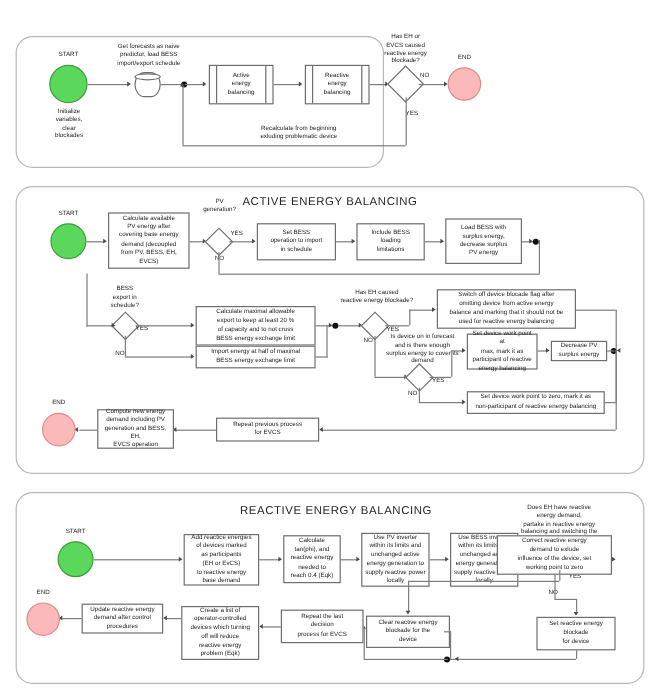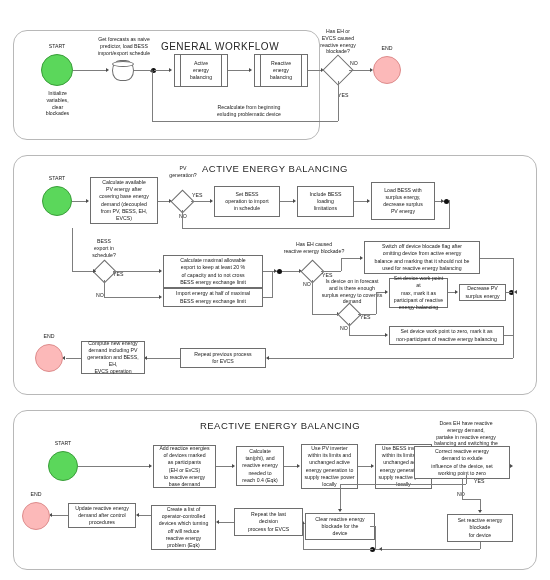--- a/index.html
+++ b/index.html
@@ -96,21 +96,20 @@
   .ar-l{border-top:2.2px solid transparent;border-bottom:2.2px solid transparent;border-right:3.4px solid #4a4a4a;}
   .ar-d{border-left:2.2px solid transparent;border-right:2.2px solid transparent;border-top:3.4px solid #4a4a4a;}
   .ar-u{border-left:2.2px solid transparent;border-right:2.2px solid transparent;border-bottom:3.4px solid #4a4a4a;}
 </style>
 </head>
 <body>
 
 <div id="stage">
 
   <div class="panel" style="left:13px;top:30px;width:307px;height:110px;"></div>
-  <div class="panel-title" style="left:140px;top:41px;width:160px;font-size:10px;">GENERAL WORKFLOW</div>
 
   <div class="term start" style="left:41px;top:54px;width:32px;height:32px;"></div>
   <div class="lbl" style="left:32px;top:43px;width:50px;">START</div>
   <div class="lbl" style="left:30px;top:90px;width:55px;">Initialize
 variables,
 clear
 blockades</div>
 
   <div class="ln lnh" style="left:73px;top:70px;width:34px;"></div>
   <div class="ar ar-r" style="left:106px;top:67.8px;"></div>

